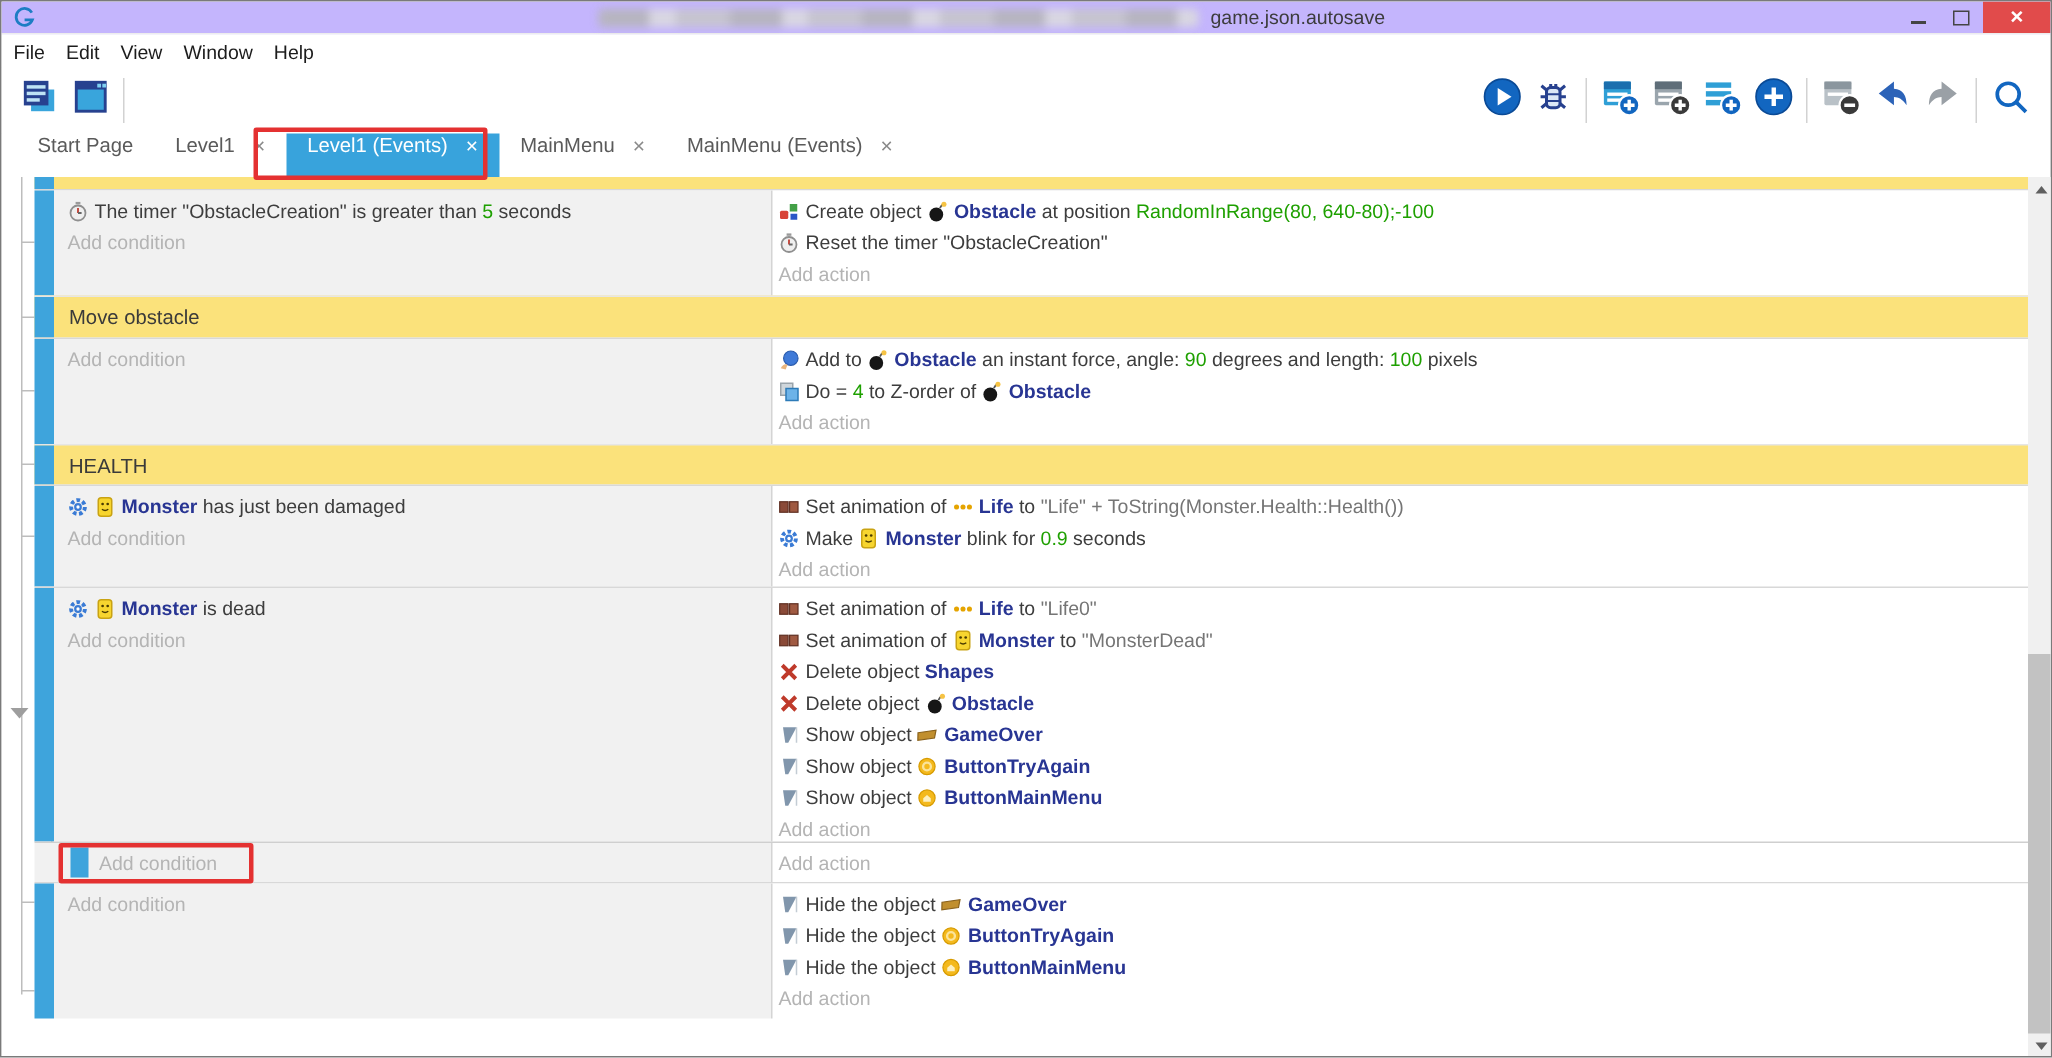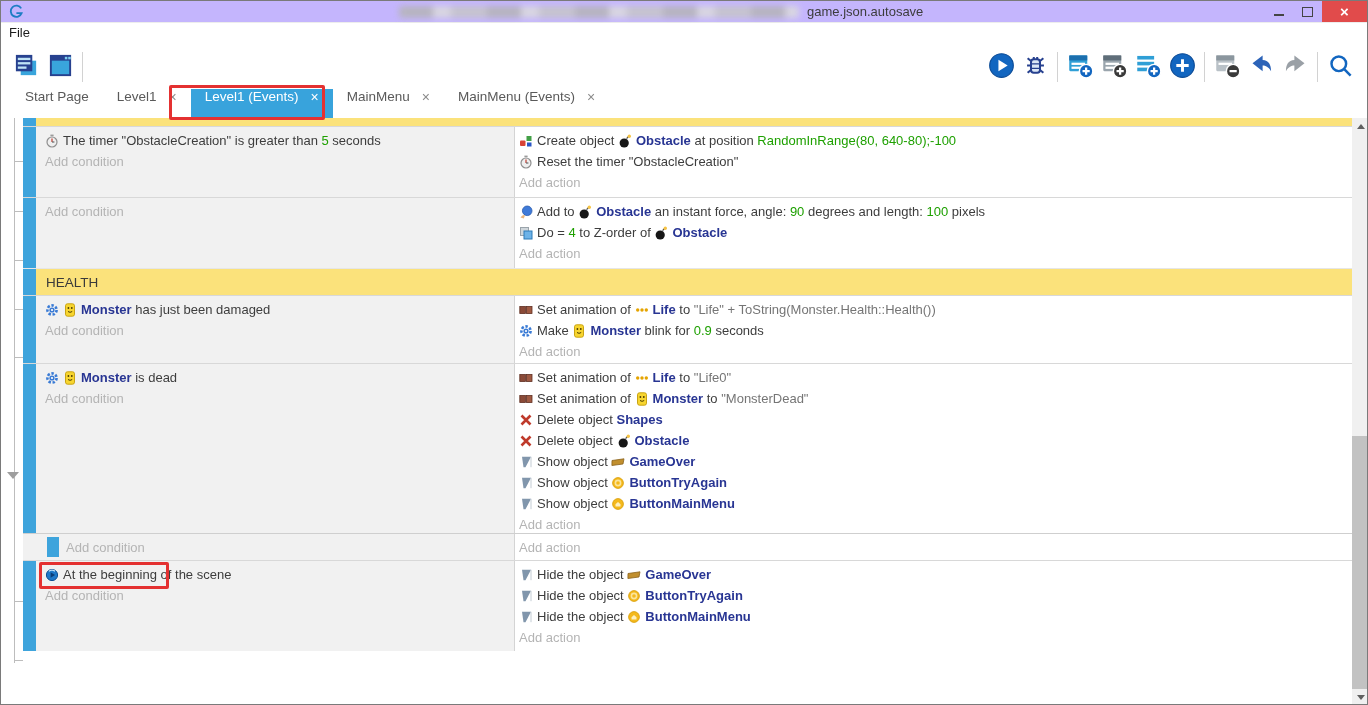--- a/index.html
+++ b/index.html
@@ -14,21 +14,21 @@
     background:repeating-linear-gradient(90deg,#b5b5b5 0 34px,#dcdcdc 34px 52px,#c7c7c7 52px 88px);
     filter:blur(3px); opacity:.85; }
   .title-text { position:absolute; left:806px; top:3px; font-size:13px; color:#3c3c3c; }
   .win-controls { position:absolute; right:0; top:0; height:21px; display:flex; }
   .win-btn { width:29px; height:21px; display:flex; align-items:center; justify-content:center; color:#333; }
   .win-btn.min::after { content:""; width:10px; height:2px; background:#444; margin-top:6px; }
   .win-btn.max::after { content:""; width:9px; height:8px; border:1.5px solid #444; }
   .win-btn.close { width:45px; background:#e14b4b; color:#fff; font-size:15px; font-weight:bold; }
 
   
-  .menubar { position:absolute; left:0; top:22px; width:100%; height:22px; background:#fff; display:flex; align-items:flex-start; padding-left:8px;flex-direction:column; }
+  .menubar { position:absolute; left:0; top:22px; width:100%; height:22px; background:#fff; display:flex; align-items:center; padding-left:8px; }
   .menu-item { font-size:13px; color:#1c1c1c; padding:2px 9px 2px 0; margin-right:5px; cursor:default; }
 
   
   .toolbar { position:absolute; left:0; top:44px; width:100%; height:44px; background:#fff; display:flex; align-items:center; }
   .tb-left { display:flex; align-items:center; padding-left:8px; }
   .tb-right { position:absolute; right:10px; top:0; height:44px; display:flex; align-items:center; }
   .tb-btn { width:34px; height:34px; display:flex; align-items:center; justify-content:center; }
   .tb-btn svg { width:27px; height:27px; }
   .tb-sep { width:1px; height:30px; background:#d2d2d2; margin:0 5px; }
 
@@ -272,20 +272,24 @@
               </svg></span><span class="obj">Obstacle</span><span> at position </span><span class="num">RandomInRange(80, 640-80);-100</span></div>
           <div class="line"><span class="icon"><svg viewBox="0 0 14 14">
                 <rect x="5.4" y="0.6" width="3.2" height="1.6" fill="#9a9a9a"></rect>
                 <circle cx="7" cy="8" r="5" fill="#efefef" stroke="#8f8f8f" stroke-width="1.2"></circle>
                 <path d="M7 8V4.6" stroke="#c03b2f" stroke-width="1.2"></path>
                 <path d="M7 8h2.4" stroke="#666" stroke-width="1.2"></path>
               </svg></span><span>Reset the timer "ObstacleCreation"</span></div>
           <div class="line ph">Add action</div>
         </div>
       </div>
+      <div class="row comment" style="height: 28px;">
+        <div class="bar"></div>
+        <div class="comment-text">Move obstacle</div>
+      </div>
       <div class="row event" style="height: 71px;">
         <div class="bar"></div>
         <div class="cond">
           <div class="line ph">Add condition</div>
         </div>
         <div class="act">
           <div class="line"><span class="icon"><svg viewBox="0 0 14 14">
                 <circle cx="8.2" cy="5.8" r="4.8" fill="#3f7ad8" stroke="#2b5cad" stroke-width="0.8"></circle>
                 <path d="M1.5 12.5Q3.5 9 6 10.2L4.8 13.4Z" fill="#e9b57e"></path>
               </svg></span><span>Add to </span><span class="icon"><svg viewBox="0 0 14 14">
@@ -416,25 +420,20 @@
           <div class="minibar"></div>
           <div class="line ph">Add condition</div>
         </div>
         <div class="act" style="padding-top: 3px;">
           <div class="line ph">Add action</div>
         </div>
       </div>
       <div class="row event" style="height: 91px;">
         <div class="bar"></div>
         <div class="cond">
-          <div class="line"><span class="icon"><svg viewBox="0 0 14 14">
-                <circle cx="7" cy="7" r="5.6" fill="#1e78c8" stroke="#0d4f93"></circle>
-                <path d="M5.6 4.2l4.5 2.8-4.5 2.8z" fill="#0a3d77"></path>
-                <path d="M3.8 3.4A5 5 0 0 1 10 3.2" stroke="#bfe0f7" stroke-width="1.2" fill="none"></path>
-              </svg></span><span>At the beginning of the scene</span></div>
           <div class="line ph">Add condition</div>
         </div>
         <div class="act">
           <div class="line"><span class="icon"><svg viewBox="0 0 14 14">
                 <path d="M3 1.8h9L6.5 12.2h-2z" fill="#8196ac"></path>
                 <path d="M12 1.8v10.4" stroke="#c3ccd4" stroke-width="1"></path>
               </svg></span><span>Hide the object </span><span class="icon"><svg viewBox="0 0 14 14">
                 <path d="M1 5.5l12-1.7-1 5.2L0.9 10.5z" fill="#c18f2e" stroke="#8a621c" stroke-width="0.8"></path>
               </svg></span><span class="obj">GameOver</span></div>
           <div class="line"><span class="icon"><svg viewBox="0 0 14 14">

